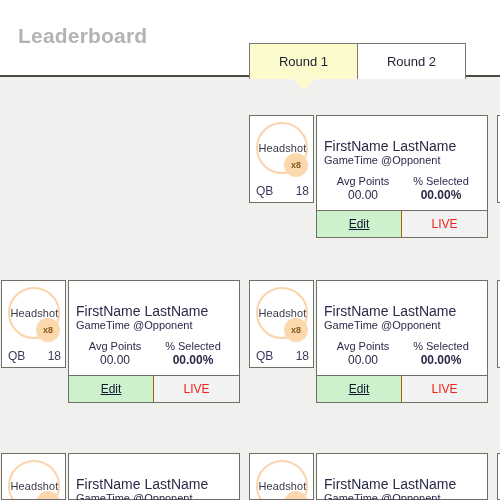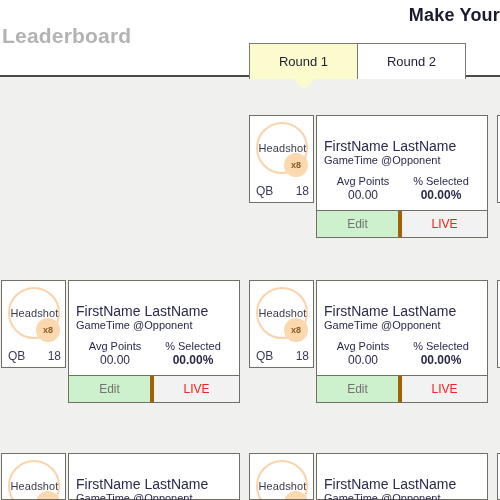--- a/index.html
+++ b/index.html
@@ -22,21 +22,21 @@
     width: 230px;
     text-align: right;
     font-size: 18px; font-weight: bold;
     color: #1a1a2e;
     letter-spacing: 0.2px;
     white-space: nowrap;
     overflow: hidden;
     padding-right: 0px;
   }
   .leaderboard-title {
-    position: absolute; left: 2px; top: 24px;
+    position: absolute; left: 18px; top: 24px;
     font-size: 21px; font-weight: bold;
     color: #b3b3b3;
     letter-spacing: 0.2px;
     white-space: nowrap;
   }
 
   
   .tabbar {
     position: absolute; left: 249px; top: 43px;
     height: 36px;
@@ -165,32 +165,31 @@
   .actions {
     display: flex;
     border-top: 1px solid #6f6f66;
   }
   .btn {
     flex: 1 1 50%;
     height: 26px;
     display: flex; align-items: center; justify-content: center;
     font-size: 12px;
   }
-  .btn-edit { background: #cdf0cd; color: #737373; border-right: 4px solid #a16207; }
+  .btn-edit { background: #cdf0cd; color: #0f172a; border-right: 1px solid #a16207; text-decoration: underline; }
   .btn-live { background: #f2f2f2; color: #f0231a; }
 
   
   .row-3 .headshot-box { height: 47px; }
   .row-3 .info-box { height: 47px; }
 </style>
 </head>
 <body>
 
 <div class="header">
-  <div class="app-title">Make Your</div>
   <div class="leaderboard-title">Leaderboard</div>
 
   <div class="tabbar">
     <div class="tab active">
       <span>Round 1</span>
       <span class="tab-pointer"></span>
     </div>
     <div class="tab">
       <span>Round 2</span>
     </div>

